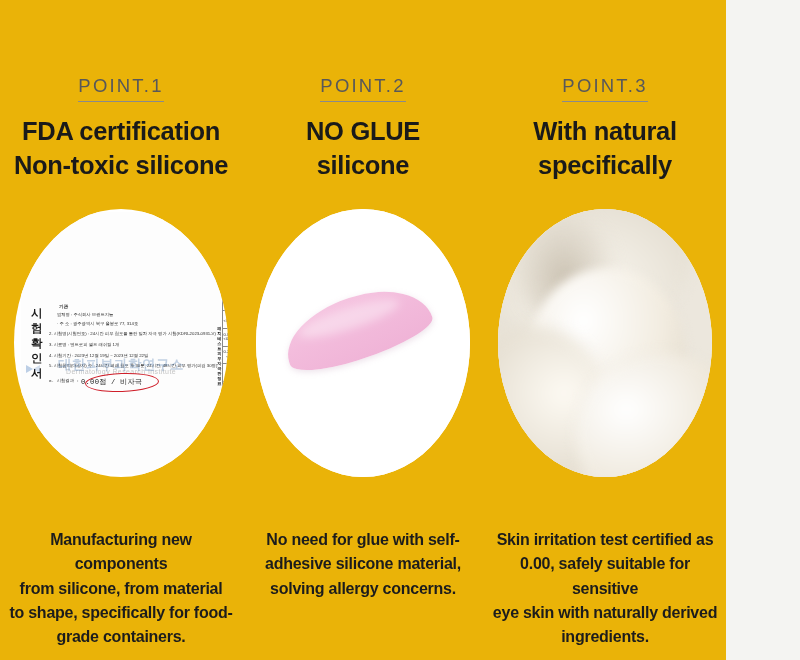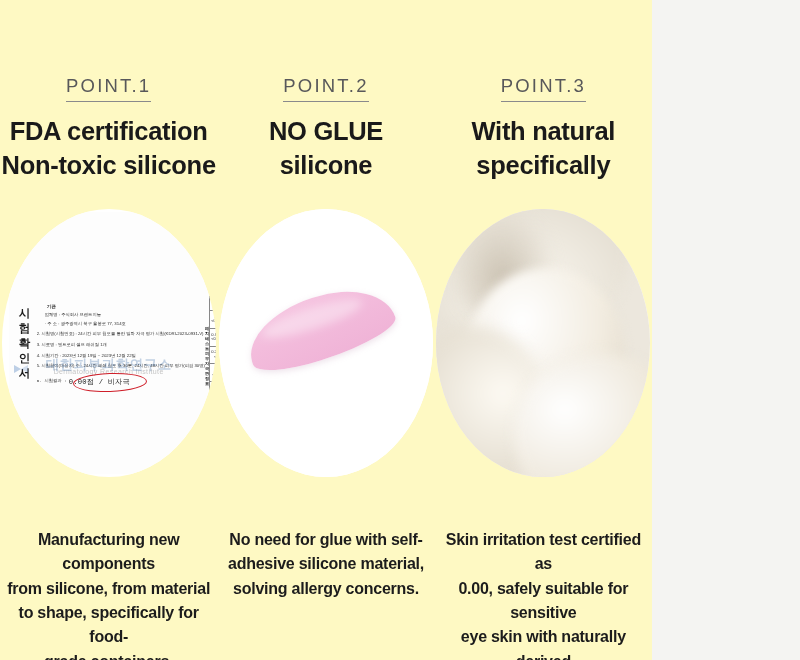--- a/index.html
+++ b/index.html
@@ -4,22 +4,22 @@
 <style>
   * { box-sizing: border-box; margin: 0; padding: 0; }
   html, body {
     width: 800px; height: 660px;
     background: #f4f4f2;
     font-family: "Liberation Sans", sans-serif;
     overflow: hidden;
   }
   .page {
     position: relative;
-    width: 652px; height: 660px;
-    background: #fef9c3;
+    width: 726px; height: 660px;
+    background: #eab308;
     display: flex;
     flex-direction: row;
     align-items: flex-start;
     justify-content: space-between;
     padding: 0;
   }
   .column {
     width: 266px;
     height: 660px;
     position: relative;

